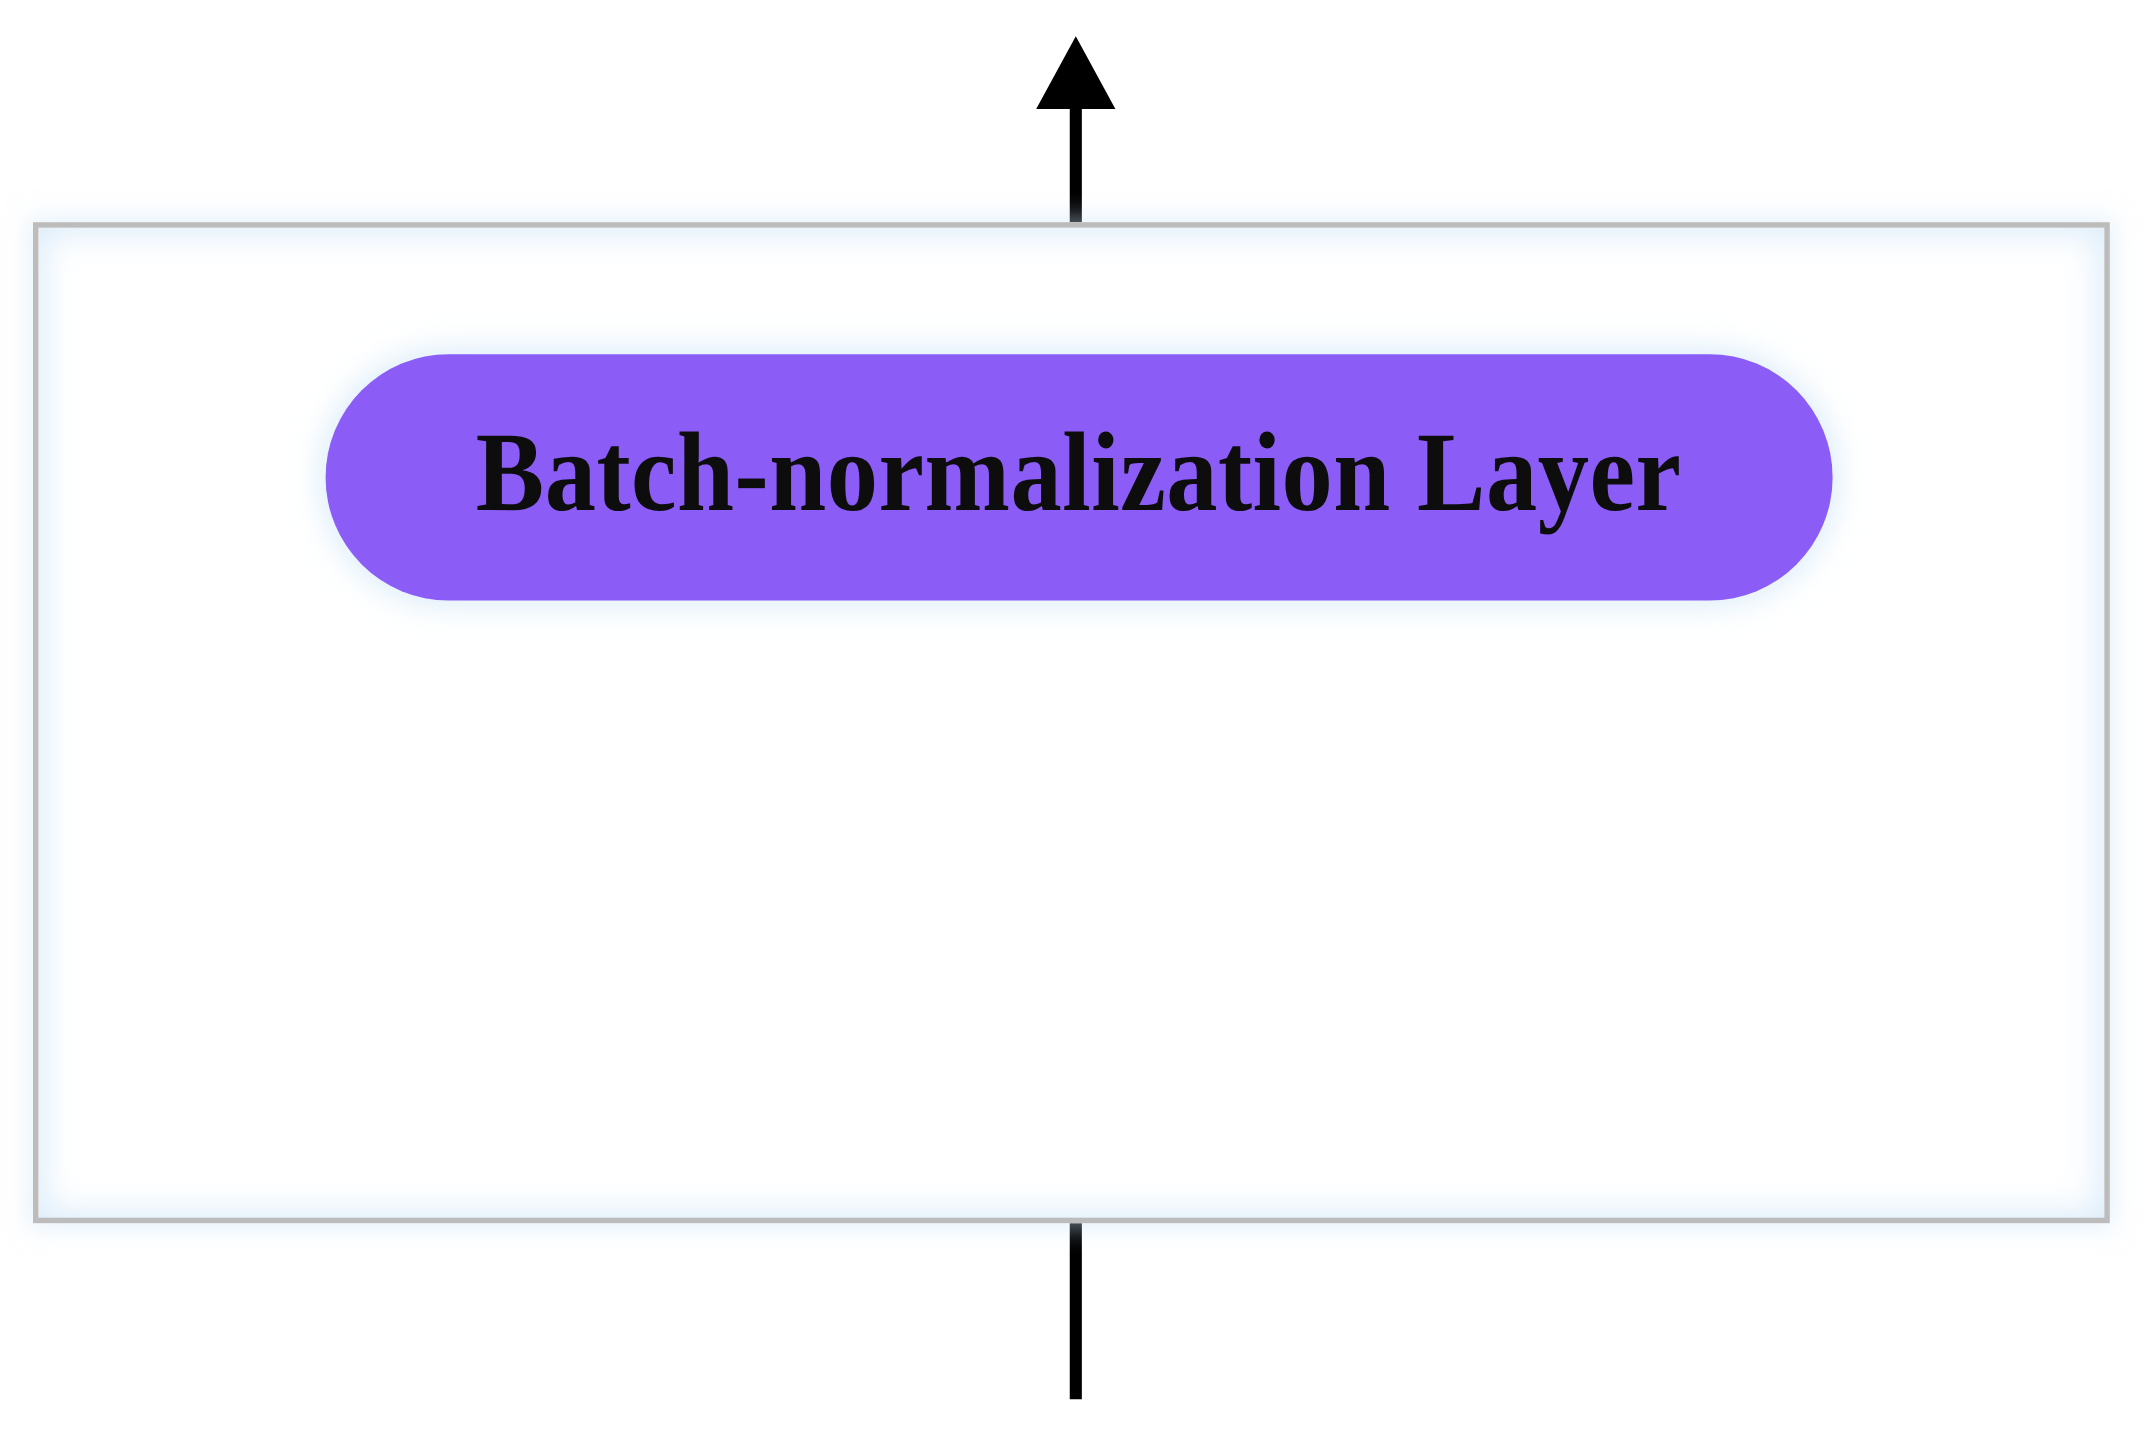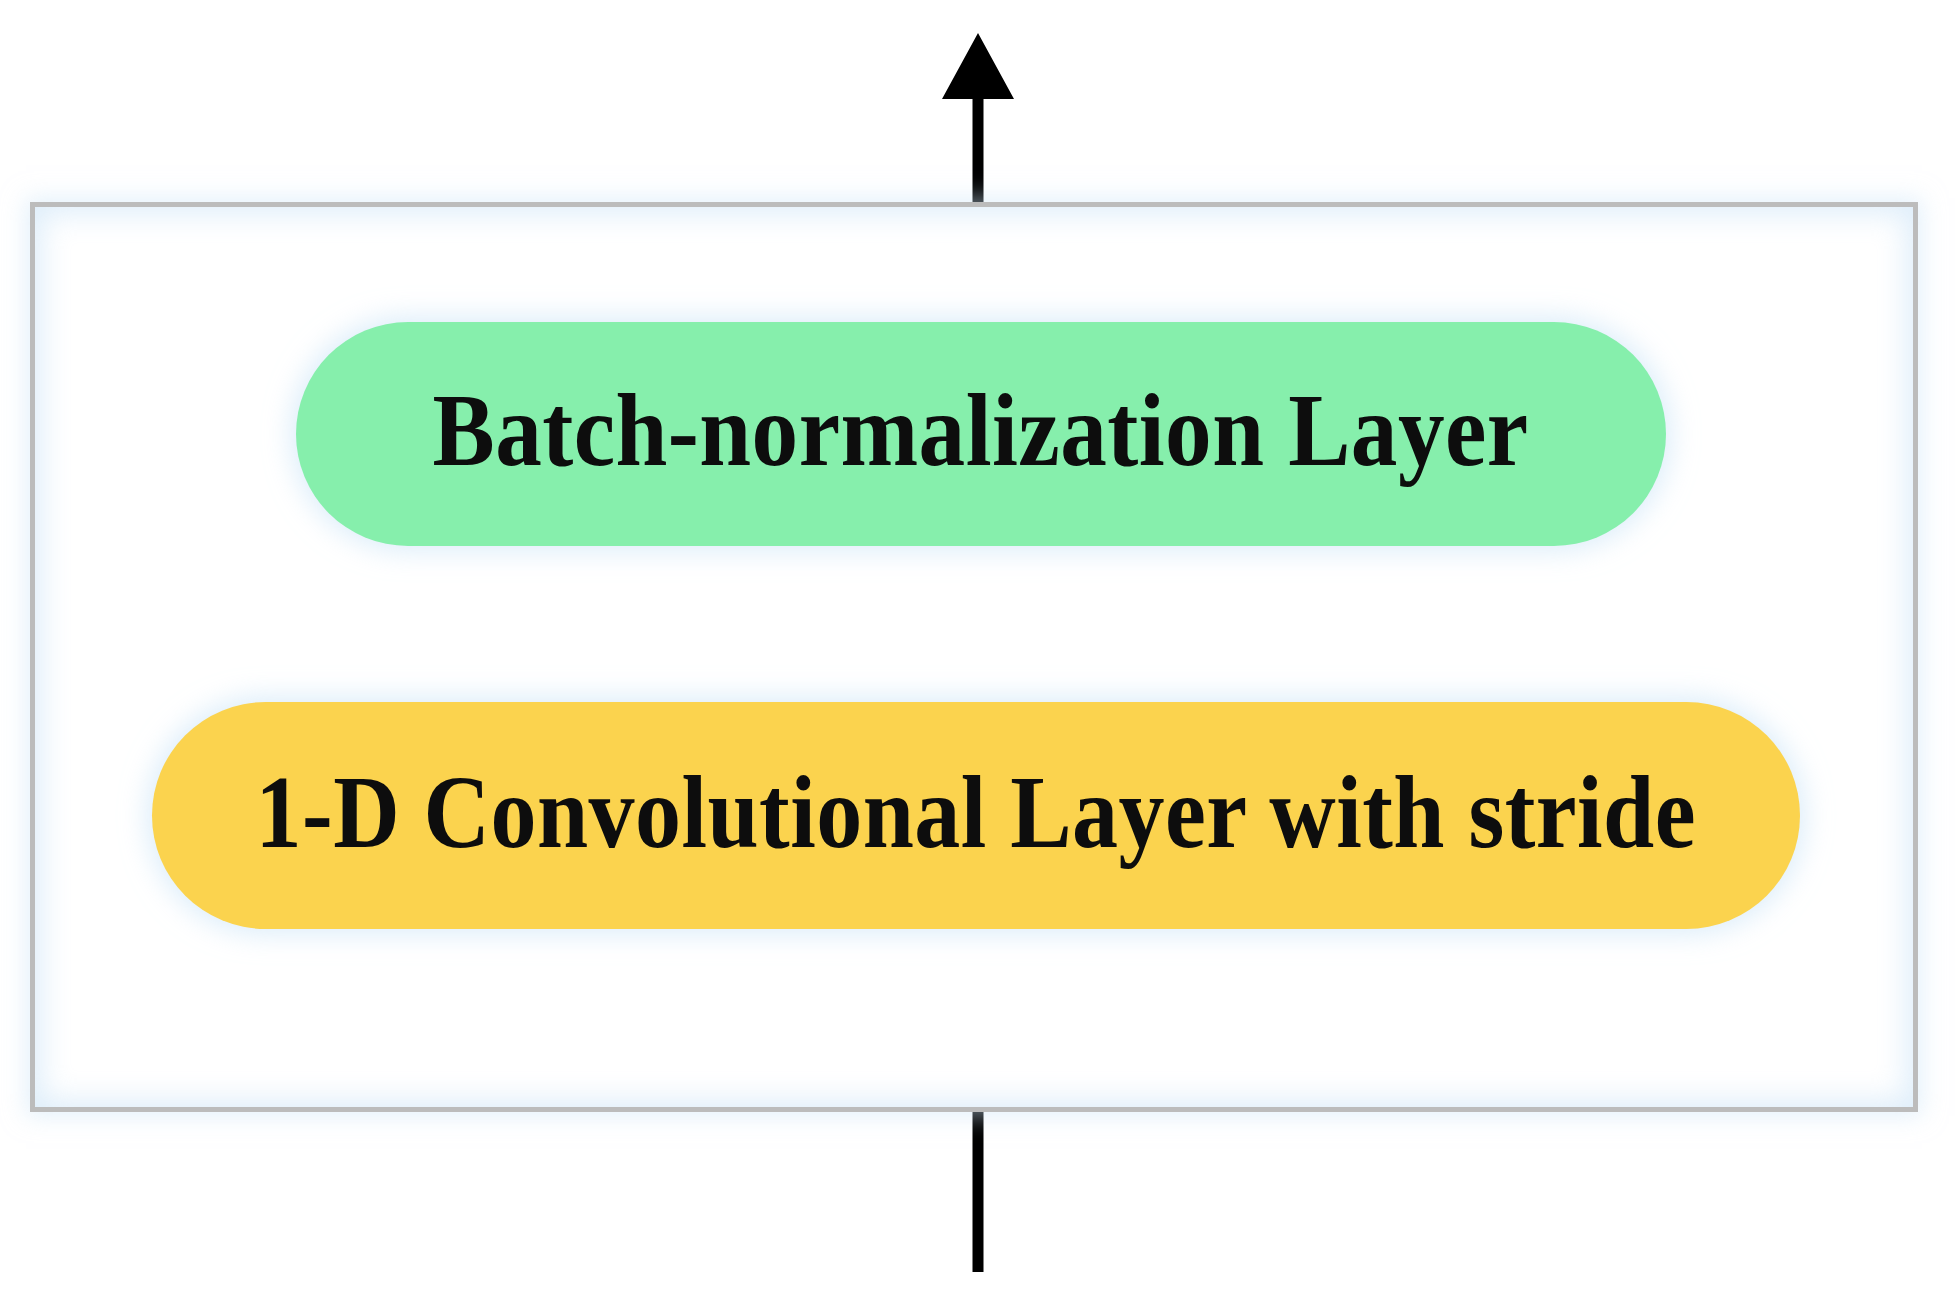--- a/index.html
+++ b/index.html
@@ -104,21 +104,18 @@
   <svg class="arrow" width="1956" height="1312" viewBox="0 0 1956 1312" aria-hidden="true">
     <path class="arrow-shape" d="M 972.5 712 L 983.5 712 L 983.5 619 L 1014 619 L 978 553 L 942 619 L 972.5 619 Z" fill="#000000"></path>
   </svg>
 
   <svg class="arrow" width="1956" height="1312" viewBox="0 0 1956 1312" aria-hidden="true">
     <path class="arrow-shape" d="M 972.5 340 L 983.5 340 L 983.5 99 L 1014 99 L 978 33 L 942 99 L 972.5 99 Z" fill="#000000"></path>
   </svg>
 
   <div class="block-box" style="border-color: rgb(188, 188, 188); background: rgb(255, 255, 255);"></div>
 
-  <div class="pill pill-lower" style="background: rgb(251, 211, 78); color: rgb(13, 13, 13);">
-    <span class="pill-label">1-D Convolutional Layer with stride</span>
-  </div>
 
-  <div class="pill pill-upper" style="background: #86efac; color: rgb(13, 13, 13);">
+  <div class="pill pill-upper" style="background: #8b5cf6; color: rgb(13, 13, 13);">
     <span class="pill-label">Batch-normalization Layer</span>
   </div>
 
 </div>
 
 </body></html>

